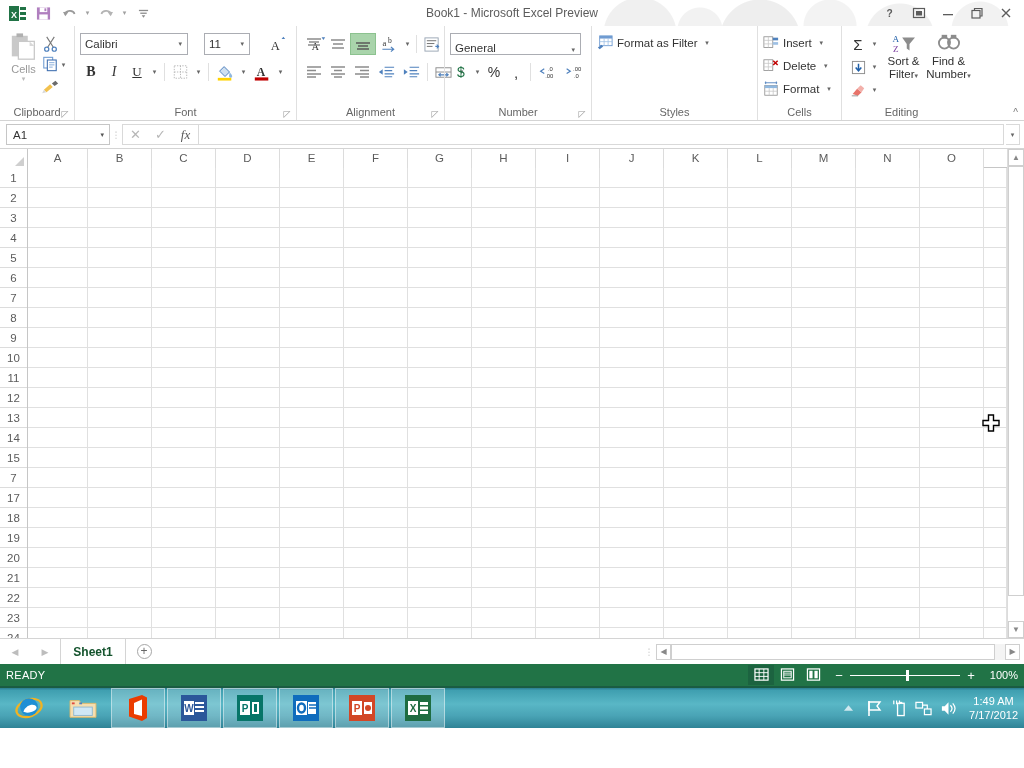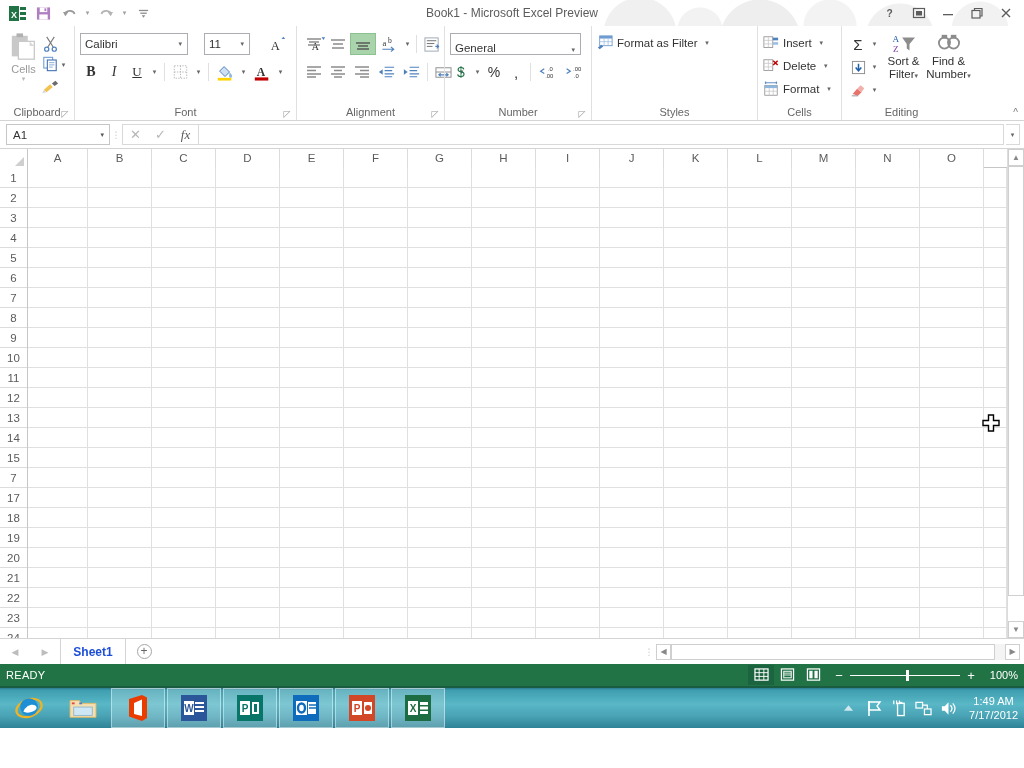--- a/index.html
+++ b/index.html
@@ -218,21 +218,21 @@
   .vs-btn { height: 17px; background:#fff; border:1px solid #cfcfcf; display:flex;align-items:center;justify-content:center; color:#888; font-size:8px;}
   .vs-track { flex:1; position:relative; background:#fff; }
   .vs-thumb { position:absolute; left:0; right:0; top:0; height:430px; background:#fff; border:1px solid #cfcfcf; }
 
   
   .sheetbar { height: 26px; display: flex; align-items: stretch; background: #fff; border-top:1px solid #d4d4d4; }
   .tabnav { width: 60px; display:flex; align-items:center; justify-content:space-around; }
   .navarrow { color:#bdbdbd; font-size: 9px; width: 20px; text-align:center; }
   .sheettab {
     min-width: 66px; padding: 0 12px; display:flex; align-items:center; justify-content:center;
-    font-size: 12px; font-weight: bold; color: #1d4ed8; background:#fff;
+    font-size: 12px; font-weight: bold; color: #14532d; background:#fff;
     border-left:1px solid #d4d4d4; border-right:1px solid #d4d4d4;
   }
   .newsheet { width: 36px; display:flex; align-items:center; justify-content:center; }
   .newsheet-circle { width: 15px; height:15px; border:1px solid #a6a6a6; border-radius:50%; color:#666; font-size:12px; line-height:13px; text-align:center; }
   .sheetbar-spacer { flex: 1; }
   .hs-grip { width: 14px; display:flex;align-items:center;justify-content:center;color:#bbb;font-size:9px;}
   .hscroll { width: 368px; display:flex; align-items:center; padding-right: 4px; }
   .hs-btn { width:15px; height:16px; border:1px solid #cfcfcf; background:#fff; display:flex;align-items:center;justify-content:center;color:#888;font-size:8px;}
   .hs-track { flex:1; height:16px; background:#f4f4f4; position:relative; }
   .hs-thumb { position:absolute; left:0; top:0; bottom:0; width:324px; background:#fff; border:1px solid #cfcfcf; }

